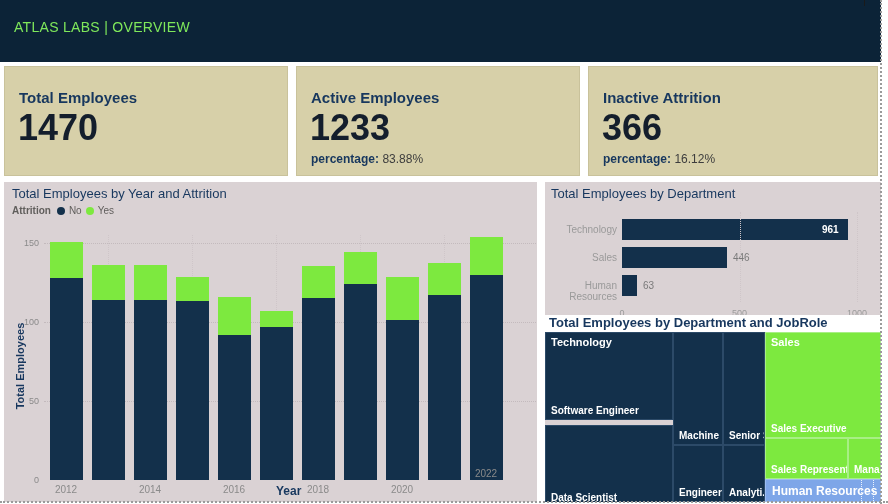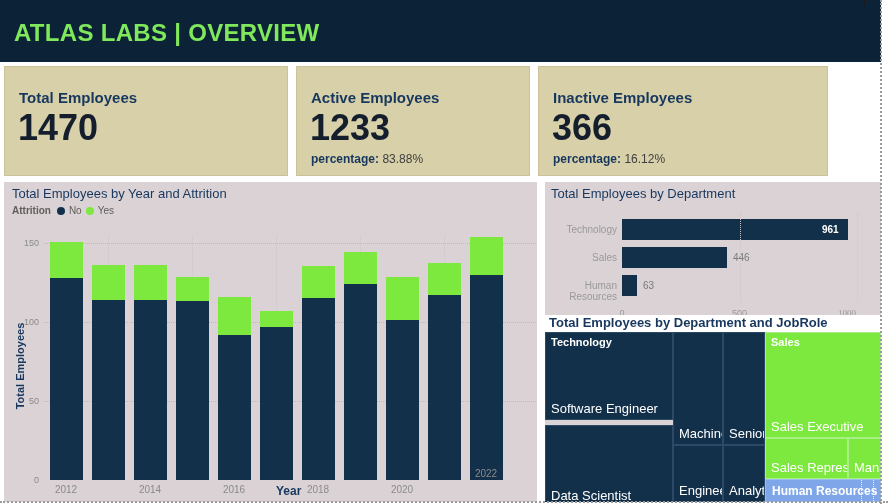--- a/index.html
+++ b/index.html
@@ -2,21 +2,21 @@
 <html><head>
 <meta charset="utf-8">
 <style>
   * { margin:0; padding:0; box-sizing:border-box; }
   html,body { width:888px; height:504px; overflow:hidden; background:#ffffff;
               font-family:"Liberation Sans", sans-serif; }
   .canvas { position:absolute; top:0; left:0; width:888px; height:504px; background:#fff; }
 
   
   .header { position:absolute; left:0; top:0; width:881px; height:62px; background:#0C2337; }
-  .header-title { position:absolute; left:14px; top:19px; font-size:24px; font-weight:bold;
+  .header-title { position:absolute; left:14px; top:19px; font-size:14px; font-weight:normal;
                   color:#7FE85B; letter-spacing:.3px; white-space:nowrap; }
   .tabs { position:absolute; left:333px; top:3px; height:58px; display:flex; gap:5px; }
   .tab { height:57px; display:flex; align-items:center; justify-content:center;
          background:#14304F; color:#E9EEF4; font-size:11px; font-weight:bold;
          letter-spacing:.4px; cursor:pointer; }
   .tab.active { height:59px; background:#9CE878; color:#0E2846; font-size:15px; }
 
   
   .cards { position:absolute; left:4px; top:66px; display:flex; gap:8px; }
   .card { height:110px; background:#D7D0A9; border:1px solid #C9C29B; position:relative; }
@@ -52,21 +52,21 @@
   .dept-bar { position:absolute; left:77px; height:21px; background:#13304B; }
   .dept-val-in { position:absolute; color:#fff; font-size:10px; font-weight:bold; }
   .dept-val-out { position:absolute; color:#7A7A7A; font-size:10px; }
   .dept-xtick { position:absolute; top:126px; font-size:9px; color:#9A9A9A; width:30px; text-align:center; }
 
   
   .tm-title { position:absolute; left:549px; top:315px; font-size:13px; font-weight:bold; color:#17375E; white-space:nowrap;text-align:right; }
   #treemap { position:absolute; left:545px; top:332px; width:336px; height:170px; overflow:hidden; background:#DAD2D4; }
   .tm-cell { position:absolute; overflow:hidden; }
   .tm-head { position:absolute; left:5px; top:3px; font-size:11px; font-weight:bold; color:#fff; white-space:nowrap; }
-  .tm-lab  { position:absolute; left:5px; bottom:3px; font-size:13px; font-weight:normal; color:#fff; white-space:nowrap; }
+  .tm-lab  { position:absolute; left:5px; bottom:3px; font-size:10px; font-weight:bold; color:#fff; white-space:nowrap; }
   .tm-lab-center { position:absolute; left:6px; top:50%; transform:translateY(-50%);
                    font-size:12px; font-weight:bold; color:#fff; white-space:nowrap; }
   .tm-dotline { position:absolute; top:0; height:100%; border-left:1px dotted rgba(255,255,255,.85); }
 
   
   .sel-right  { position:absolute; left:880px; top:0; width:2px; height:504px; border-right:2px dotted #9B9B9B; }
   .sel-bottom { position:absolute; left:0; top:501px; width:888px; height:2px; border-bottom:2px dotted #9B9B9B; }
   .sel-tick   { position:absolute; left:864px; top:0; width:1px; height:6px; background:#1a1a1a; }
 </style>
 </head>
@@ -76,27 +76,27 @@
 
   <div class="header">
     <div class="header-title">ATLAS LABS | OVERVIEW</div>
   </div>
 
   <div class="cards">
       <div class="card" style="width: 284px;">
         <div class="card-title">Total Employees</div>
         <div class="card-value">1470</div>
       </div>
-      <div class="card" style="width: 234px;">
+      <div class="card" style="width: 284px;">
         <div class="card-title">Active Employees</div>
         <div class="card-value">1233</div>
         <div class="card-sub"><b>percentage:</b> <span>83.88%</span></div>
       </div>
       <div class="card" style="width: 290px;">
-        <div class="card-title">Inactive Employees</div>
+        <div class="card-title">Inactive Attrition</div>
         <div class="card-value">366</div>
         <div class="card-sub"><b>percentage:</b> <span>16.12%</span></div>
       </div>
     </div>
 
   <div class="panel" id="barPanel">
     <div class="panel-title">Total Employees by Year and Attrition</div>
     <div class="legend">
       <span class="lg-title">Attrition</span>
       <span class="dot" style="background:#13304B"></span>
@@ -181,21 +181,21 @@
         <div class="dept-row-label" style="top: 70px;">Sales</div>
         <div class="dept-bar" style="top: 65px; width: 105px; background: rgb(19, 48, 75);"></div>
         <div class="dept-val-out" style="left: 188px; top: 70px;">446</div>
         <div class="dept-row-label" style="top: 98px;">Human Resources</div>
         <div class="dept-bar" style="top: 93px; width: 15px; background: rgb(19, 48, 75);"></div>
         <div class="dept-val-out" style="left: 98px; top: 98px;">63</div>
         <div class="dept-xtick" style="left: 62px;">0</div>
         <div class="gridline-v" style="left: 194.5px; top: 30px; height: 90px;"></div>
         <div class="dept-xtick" style="left: 179.5px;">500</div>
         <div class="gridline-v" style="left: 312px; top: 30px; height: 90px;"></div>
-        <div class="dept-xtick" style="left: 287px; font-family: Liberation Serif, serif;">1000</div>
+        <div class="dept-xtick" style="left: 297px;">1000</div>
       </div>
   </div>
 
   <div class="tm-title">Total Employees by Department and JobRole</div>
   <div id="treemap">
       <div class="tm-cell" style="left: 0px; top: 0px; width: 128px; height: 88px; background: rgb(19, 48, 75); border: 1px solid rgb(44, 74, 104);">
         <div class="tm-head">Technology</div>
         <div class="tm-lab">Software Engineer</div>
       </div>
       <div class="tm-cell" style="left: 0px; top: 93px; width: 128px; height: 82px; background: rgb(19, 48, 75); border: 1px solid rgb(44, 74, 104);">

